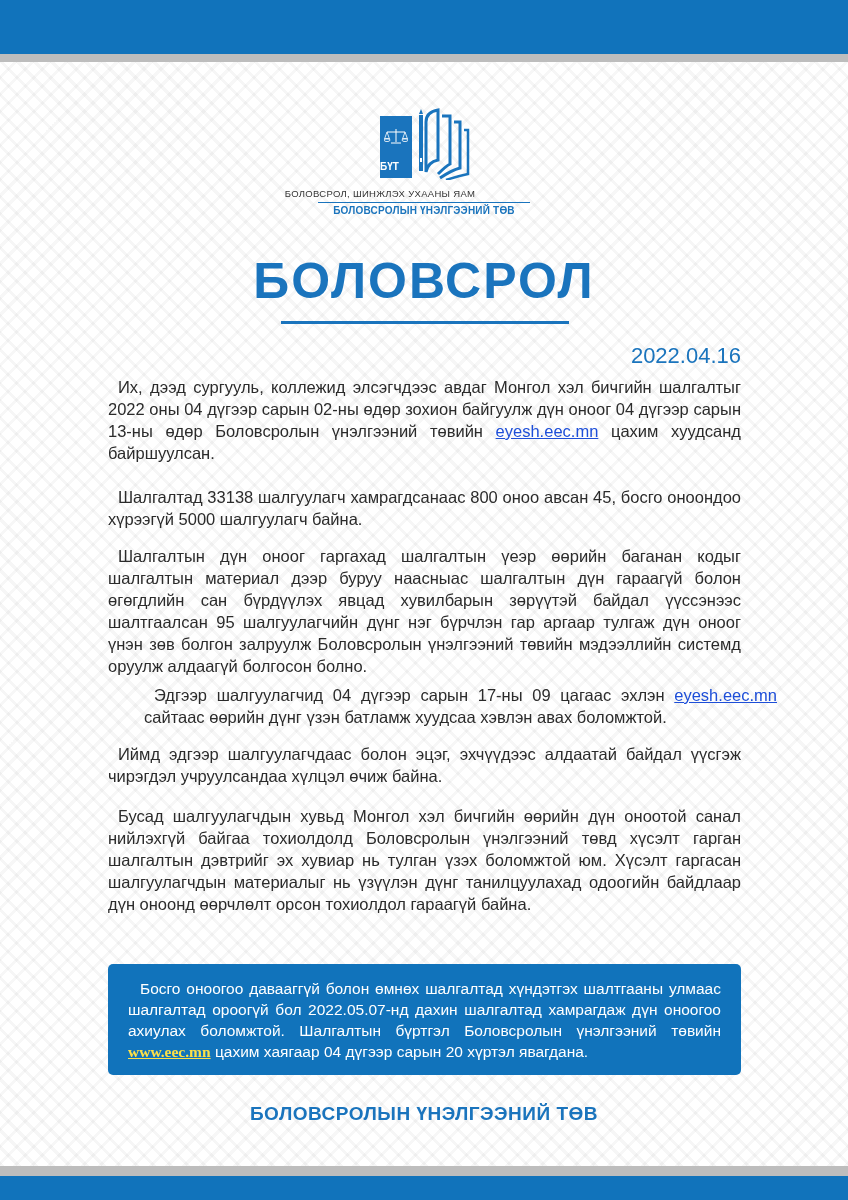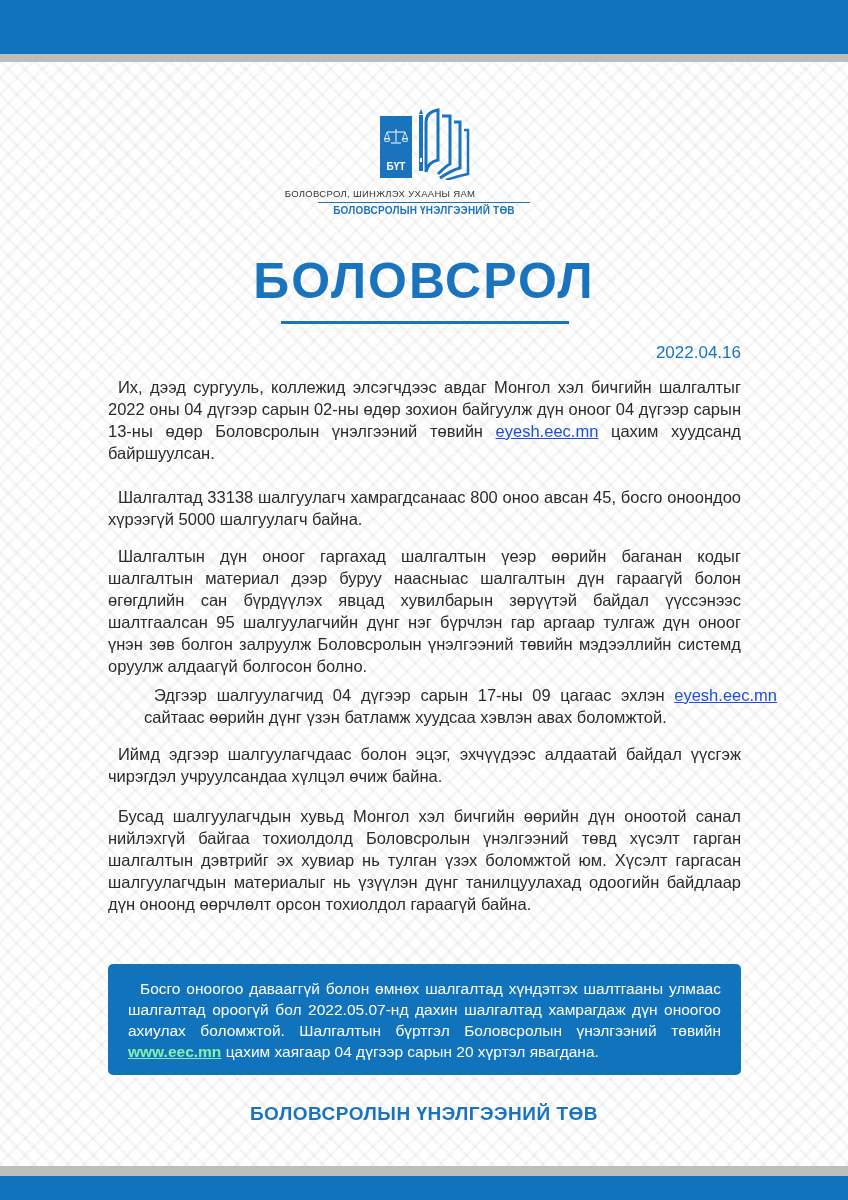--- a/index.html
+++ b/index.html
@@ -17,21 +17,21 @@
   .top-strip { position: absolute; left: 0; top: 54px; width: 848px; height: 8px; background: #bdbdbd; }
   .bottom-strip { position: absolute; left: 0; top: 1166px; width: 848px; height: 10px; background: #bdbdbd; }
   .bottom-bar { position: absolute; left: 0; top: 1176px; width: 848px; height: 24px; background: #1173bb; }
 
   .logo { position: absolute; left: 0; top: 108px; width: 848px; text-align: center; }
   .logo-mark { position: absolute; left: 380px; top: 0; width: 90px; height: 72px; }
   .logo-box {
     position: absolute; left: 0; top: 8px; width: 32px; height: 62px; background: #1a74bd;
   }
   .logo-box-text {
-    position: absolute; left: 0; bottom: 6px; width: 32px; text-align: center;
+    position: absolute; left: 0; bottom: 6px; width: 32px; text-align: left;
     color: #fff; font-size: 10px; font-weight: bold;
     font-family: "Liberation Sans", sans-serif;
   }
   .logo-scale { position: absolute; left: 4px; top: 12px; width: 24px; height: 18px; }
   .logo-book { position: absolute; left: 36px; top: 0; width: 54px; height: 72px; }
   .logo-line1 {
     position: absolute; left: 0; top: 80px; width: 760px; 
     font-size: 9.5px; color: #333; letter-spacing: 0.3px;
   }
   .logo-divider {
@@ -45,39 +45,39 @@
   .title {
     position: absolute; left: 0; top: 252px; width: 848px; text-align: center;
     font-size: 50px; font-weight: bold; color: #1a74bd; letter-spacing: 2px;
   }
   .title-rule {
     position: absolute; left: 281px; top: 321px; width: 288px; height: 3px; background: #1a74bd;
   }
 
   .date {
     position: absolute; right: 107px; top: 343px;
-    font-size: 17px; color: #1a74bd;
+    font-size: 22px; color: #1a74bd;
   }
 
   .body-text {
     position: absolute; left: 108px; width: 633px;
     font-size: 16.5px; line-height: 22px; text-align: justify;
     color: #2b2b2b;
   }
   .body-text p { text-indent: 10px; }
   .link { color: #1d4ed8; text-decoration: underline; }
 
   .notice-box {
     position: absolute; left: 108px; top: 964px; width: 633px; height: 111px;
     background: #1173bb; border-radius: 5px;
     padding: 14px 20px 0 20px;
     color: #ffffff; font-size: 15.5px; line-height: 21px; text-align: justify;
   }
   .notice-box p { text-indent: 12px; }
-  .notice-link { color: #86efac; font-weight: bold; text-decoration: underline; }
+  .notice-link { color: #fde047; font-weight: bold; text-decoration: underline; font-family: Liberation Serif, serif; }
 
   .footer-title {
     position: absolute; left: 0; top: 1103px; width: 848px; text-align: center;
     font-size: 19px; font-weight: bold; color: #1a74bd; letter-spacing: 0.5px;
   }
 </style>
 </head>
 <body>
 
 <div class="top-bar"></div>

